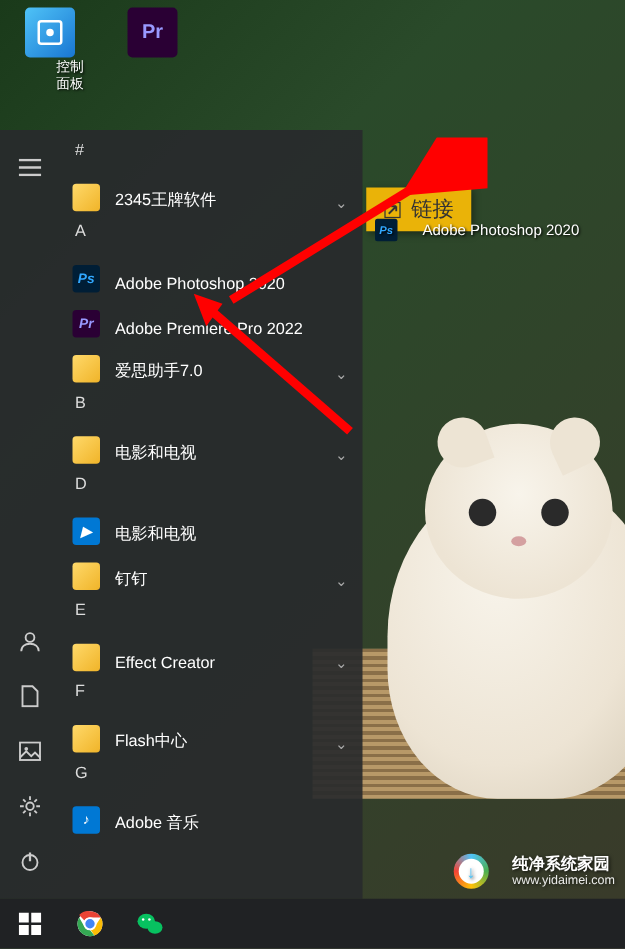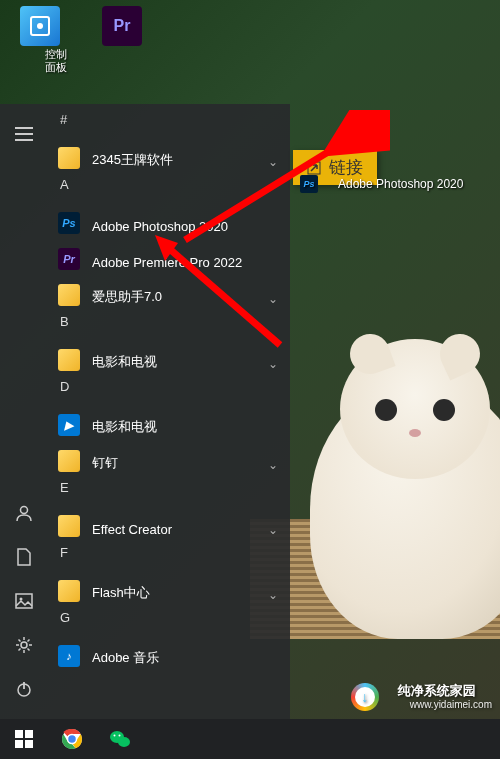--- a/index.html
+++ b/index.html
@@ -247,21 +247,21 @@
   border-radius: 50%;
   display: flex;
   align-items: center;
   justify-content: center;
   color: #4fc3f7;
   font-weight: bold;
   font-size: 14px;
 }
 .wm-text { display:flex; flex-direction:column; line-height:1.1; }
 .wm-cn { font-size: 13px; font-weight: bold; }
-.wm-url { font-size: 10px; opacity: 0.9; margin-left: 12px; }
+.wm-url { font-size: 10px; opacity: 0.9; }
 
 svg { display: block; }
 </style>
 </head>
 <body>
 
 <div class="desktop-bg">
   <div class="cat">
     <div class="scratcher"></div>
     <div class="cat-body"></div>

